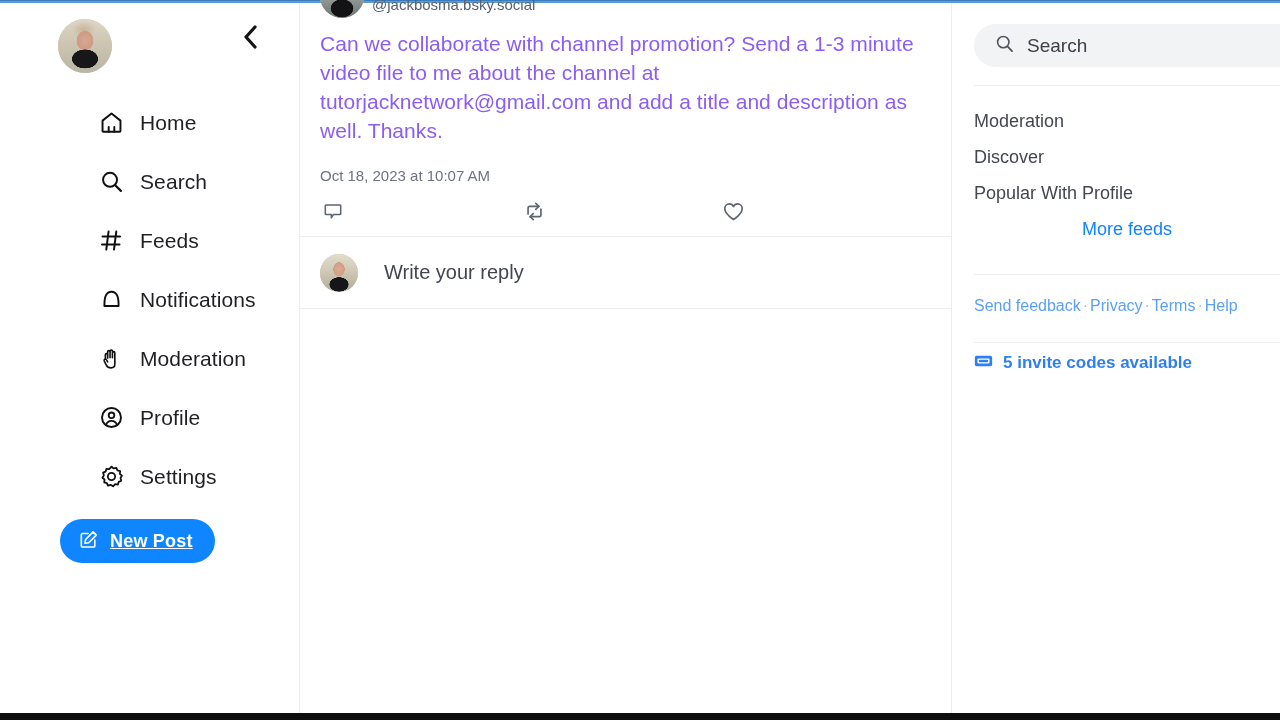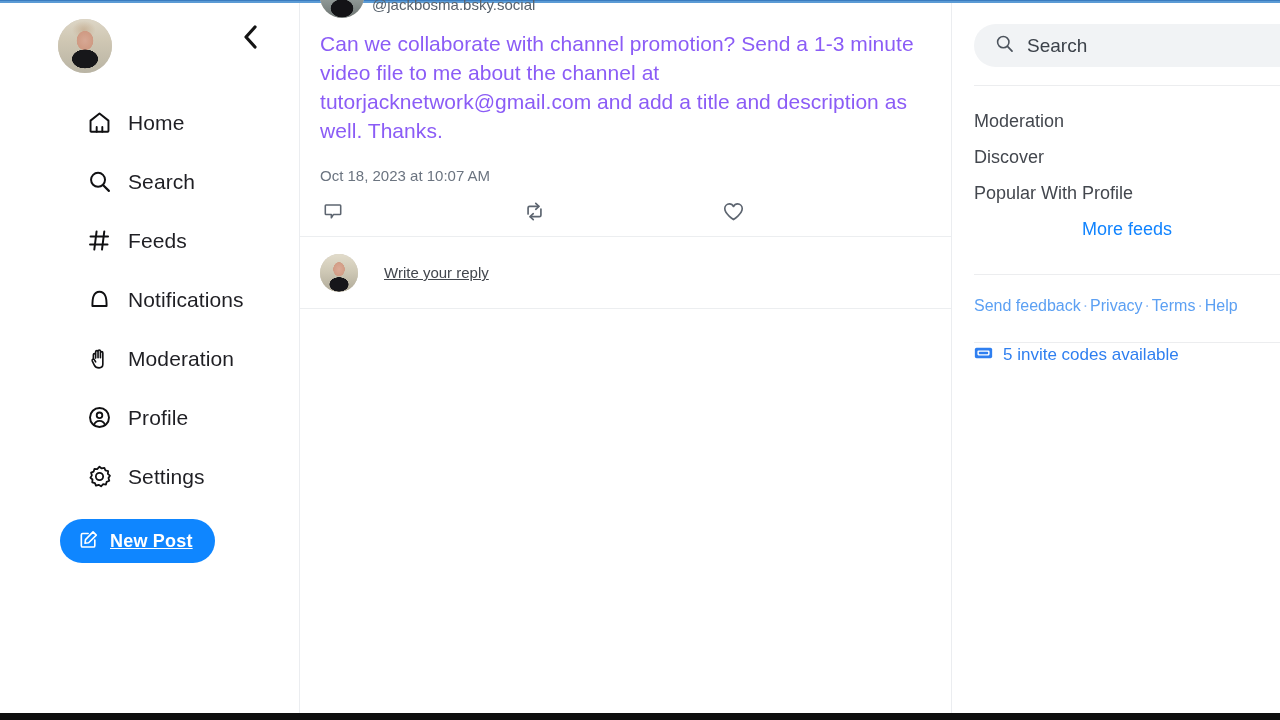--- a/index.html
+++ b/index.html
@@ -97,20 +97,21 @@
     left: 0;
     width: 300px;
   }
 
   .nav-item {
     display: flex;
     align-items: center;
     height: 59px;
     padding-left: 84px;
     cursor: pointer;
+    margin-left: 12px;
   }
   .nav-icon {
     width: 30px;
     height: 30px;
     display: flex;
     align-items: center;
     justify-content: center;
     flex: 0 0 auto;
   }
   .nav-label {
@@ -250,23 +251,22 @@
   .reply-avatar .photo {
     position: absolute;
     inset: 0;
     background:
       radial-gradient(ellipse 16px 12px at 50% 80%, #16161a 0%, #16161a 58%, rgba(22,22,26,0) 61%),
       radial-gradient(ellipse 9px 11px at 50% 40%, #dcab97 0%, #d29d86 62%, rgba(210,157,134,0) 66%),
       linear-gradient(180deg, #e2dccb 0%, #cfc9b6 45%, #b0aa99 100%);
   }
   .reply-placeholder {
     margin-left: 26px;
-    font-size: 15px;
+    font-size: 20px;
     color: #42464d;
-    text-decoration: underline;
   }
 
   
   .right-rail {
     position: absolute;
     top: 3px;
     left: 953px;
     width: 327px;
     height: 710px;
     background: #ffffff;
@@ -327,26 +327,27 @@
   }
   .legal a {
     color: #5ca0f3;
     text-decoration: none;
     cursor: pointer;
   }
   .legal .sep { color: #93bdf5; padding: 0 2px; }
 
   .invites {
     position: absolute;
-    top: 342px;
+    top: 350px;
     left: 21px;
     display: flex;
     align-items: center;
     gap: 10px;
     cursor: pointer;
+    font-weight: bold;
   }
   .invites-label {
     font-size: 17px;
     color: #2f7ff0;
     white-space: nowrap;
   }
 </style>
 </head>
 <body>
 

